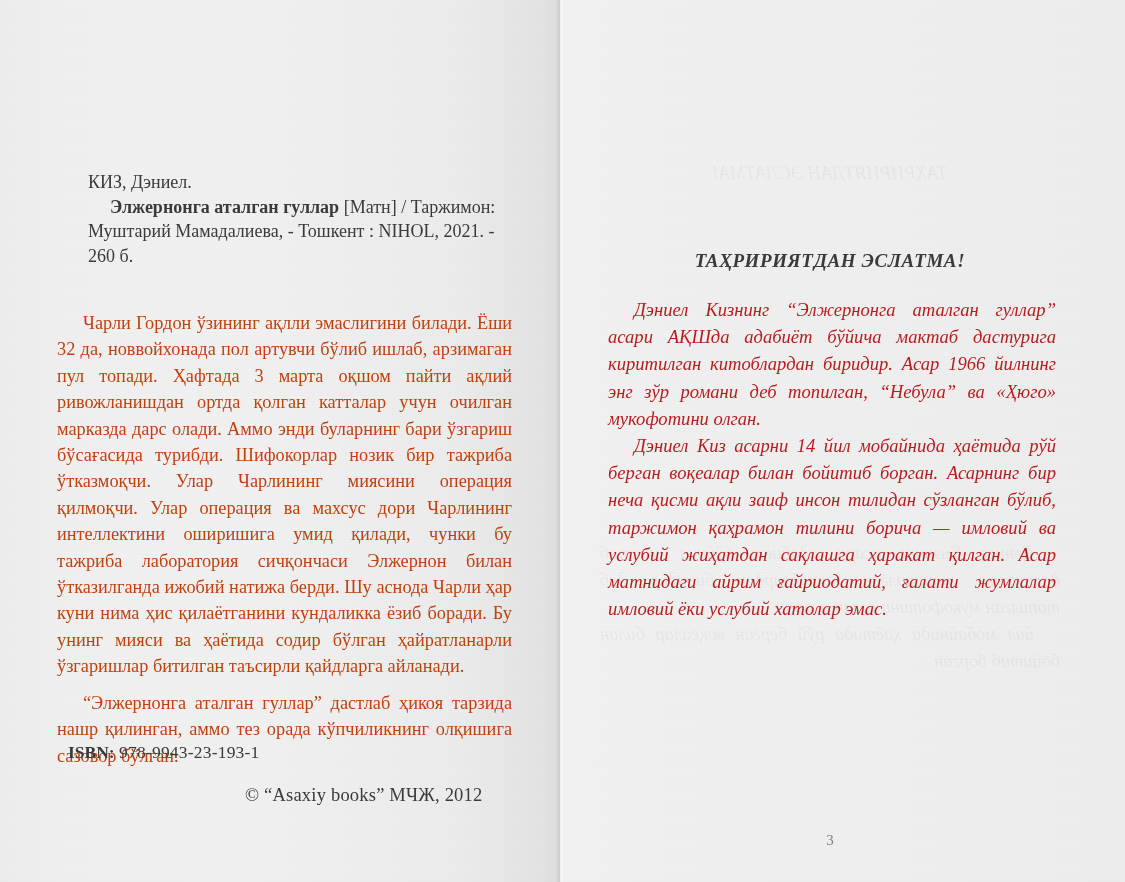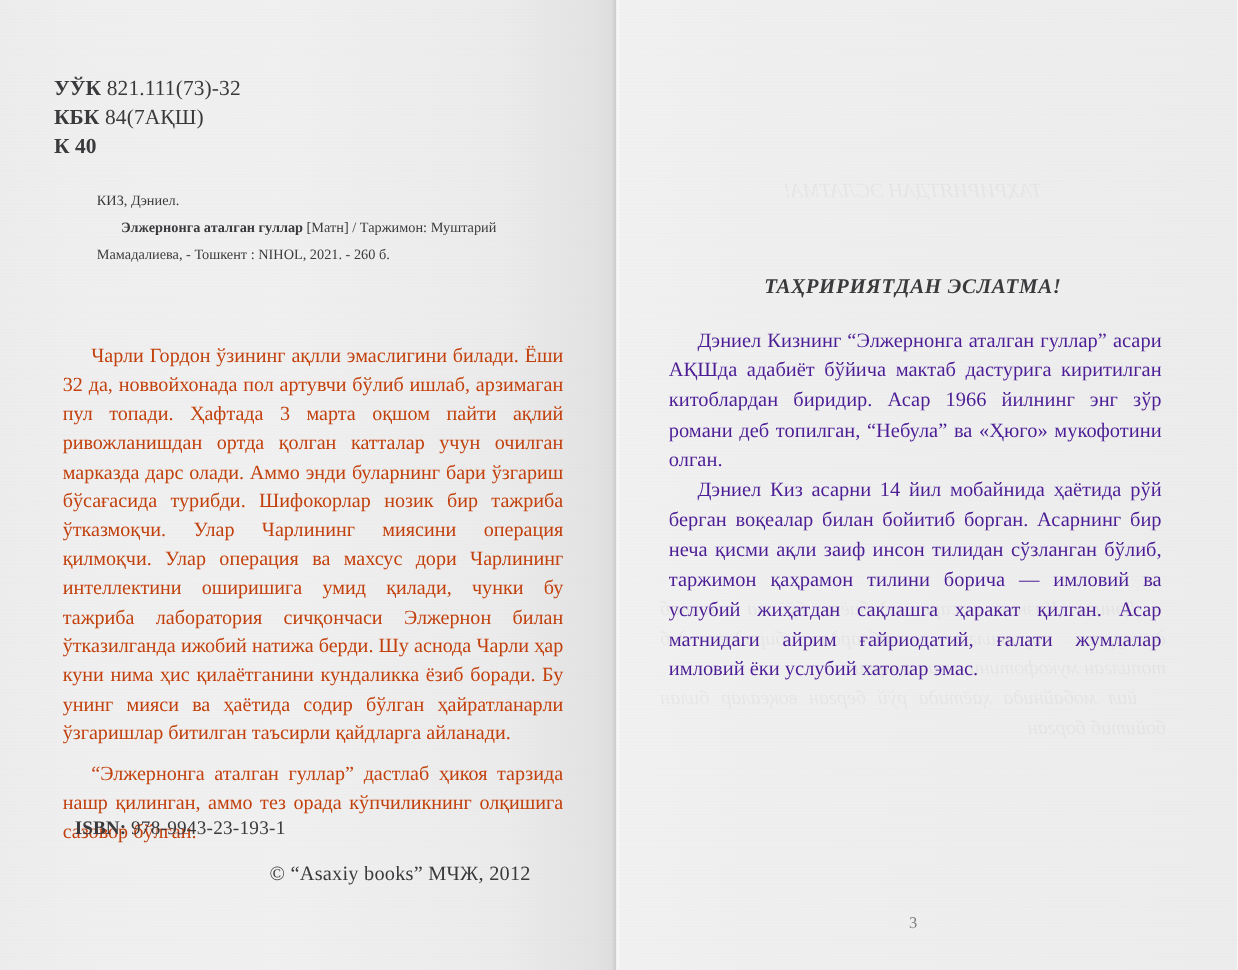--- a/index.html
+++ b/index.html
@@ -90,21 +90,21 @@
   }
   .udk-line { white-space: nowrap; }
   .udk-key { font-weight: bold; }
   .udk-val { font-weight: normal; }
   .udk-code { font-weight: bold; }
 
   .biblio {
     left: 88px;
     top: 170px;
     width: 432px;
-    font-size: 13px;
+    font-size: 18px;
     line-height: 24.6px;
   }
   .biblio-author { display: block; }
   .biblio-body { display: block; text-indent: 22px; }
   .biblio-title { font-weight: bold; }
 
   .annot {
     left: 57px;
     top: 310px;
     width: 455px;
@@ -144,24 +144,25 @@
     font-weight: bold;
     font-size: 19px;
     letter-spacing: .6px;
     color: #3a3a3c;
   }
 
   .note-body {
     left: 608px;
     top: 296px;
     width: 448px;
+    font-style: italic;
     font-size: 18.6px;
     line-height: 27.2px;
     text-align: justify;
-    color: #4c1d95;
+    color: #b91c1c;
   }
   .note-body p { margin: 0; text-indent: 26px; }
 
   .page-number {
     left: 790px;
     top: 832px;
     width: 80px;
     text-align: center;
     font-size: 15px;
     color: #7e7e82;
@@ -201,33 +202,20 @@
   <div class="showthrough">
     <p class="centered">ТАҲРИРИЯТДАН ЭСЛАТМА!</p>
   </div>
   <div class="showthrough lower">
     <p>Дэниел Кизнинг асари адабиёт бўйича мактаб дастурига киритилган китоблардан биридир деб топилган мукофотини олган асарни</p>
     <p>йил мобайнида ҳаётида рўй берган воқеалар билан бойитиб борган</p>
   </div>
 
   <div class="layer">
 
-    <div class="blk udk-block">
-      <div class="udk-line">
-        <span class="udk-key">УЎК</span>
-        <span class="udk-val">821.111(73)-32</span>
-      </div>
-      <div class="udk-line">
-        <span class="udk-key">КБК</span>
-        <span class="udk-val">84(7АҚШ)</span>
-      </div>
-      <div class="udk-line">
-        <span class="udk-code">К 40</span>
-      </div>
-    </div>
 
     <div class="blk biblio">
       <span class="biblio-author">КИЗ, Дэниел.</span>
       <span class="biblio-body"><span class="biblio-title">Элжернонга аталган гуллар</span><span> [Матн] / Таржимон: Муштарий Мамадалиева, - Тошкент : NIHOL, 2021. - 260 б.</span></span>
     </div>
 
     <div class="blk annot">
       <p>Чарли Гордон ўзининг ақлли эмаслигини билади. Ёши 32 да, новвойхонада пол артувчи бўлиб ишлаб, арзимаган пул топади. Ҳафтада 3 марта оқшом пайти ақлий ривожланишдан ортда қолган катталар учун очилган марказда дарс олади. Аммо энди буларнинг бари ўзгариш бўсағасида турибди. Шифокорлар нозик бир тажриба ўтказмоқчи. Улар Чарлининг миясини операция қилмоқчи. Улар операция ва махсус дори Чарлининг интеллектини оширишига умид қилади, чунки бу тажриба лаборатория сичқончаси Элжернон билан ўтказилганда ижобий натижа берди.  Шу аснода Чарли ҳар куни нима ҳис қилаётганини кундаликка ёзиб боради. Бу унинг мияси ва ҳаётида содир бўлган ҳайратланарли ўзгаришлар битилган таъсирли қайдларга айланади.</p>
       <p>“Элжернонга аталган гуллар” дастлаб ҳикоя тарзида нашр қилинган, аммо тез орада кўпчиликнинг олқишига сазовор бўлган.</p>
     </div>

